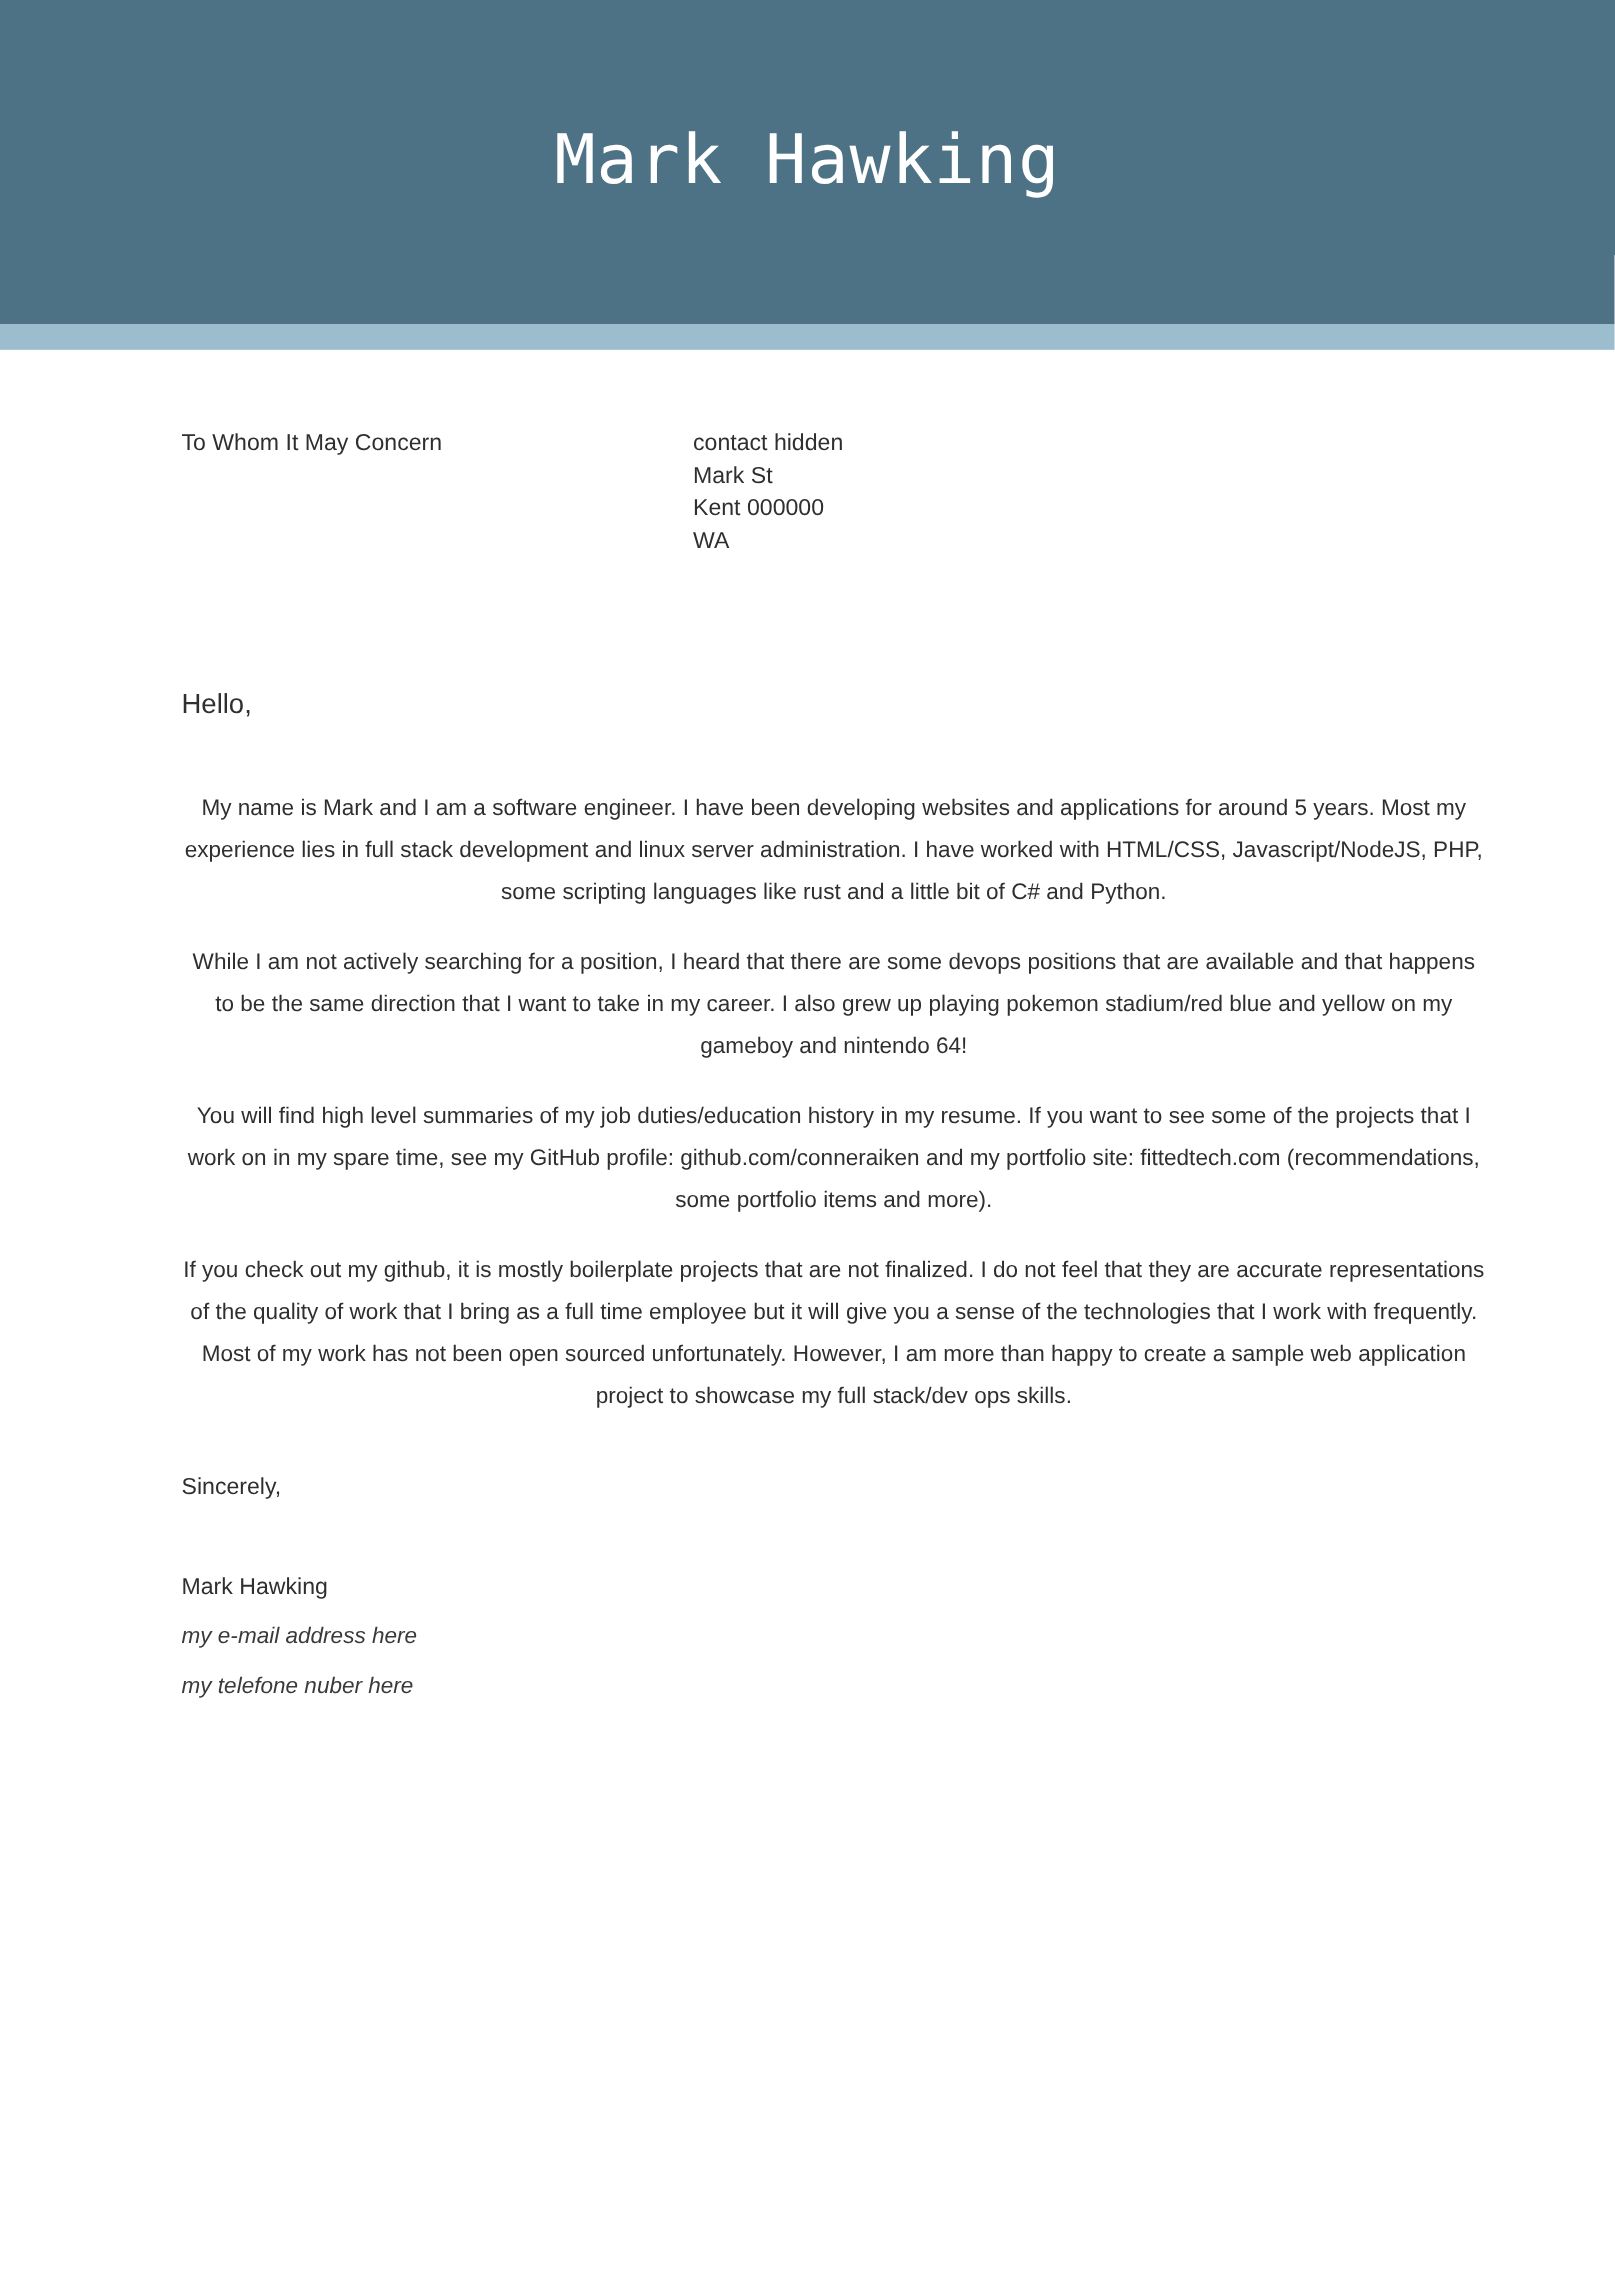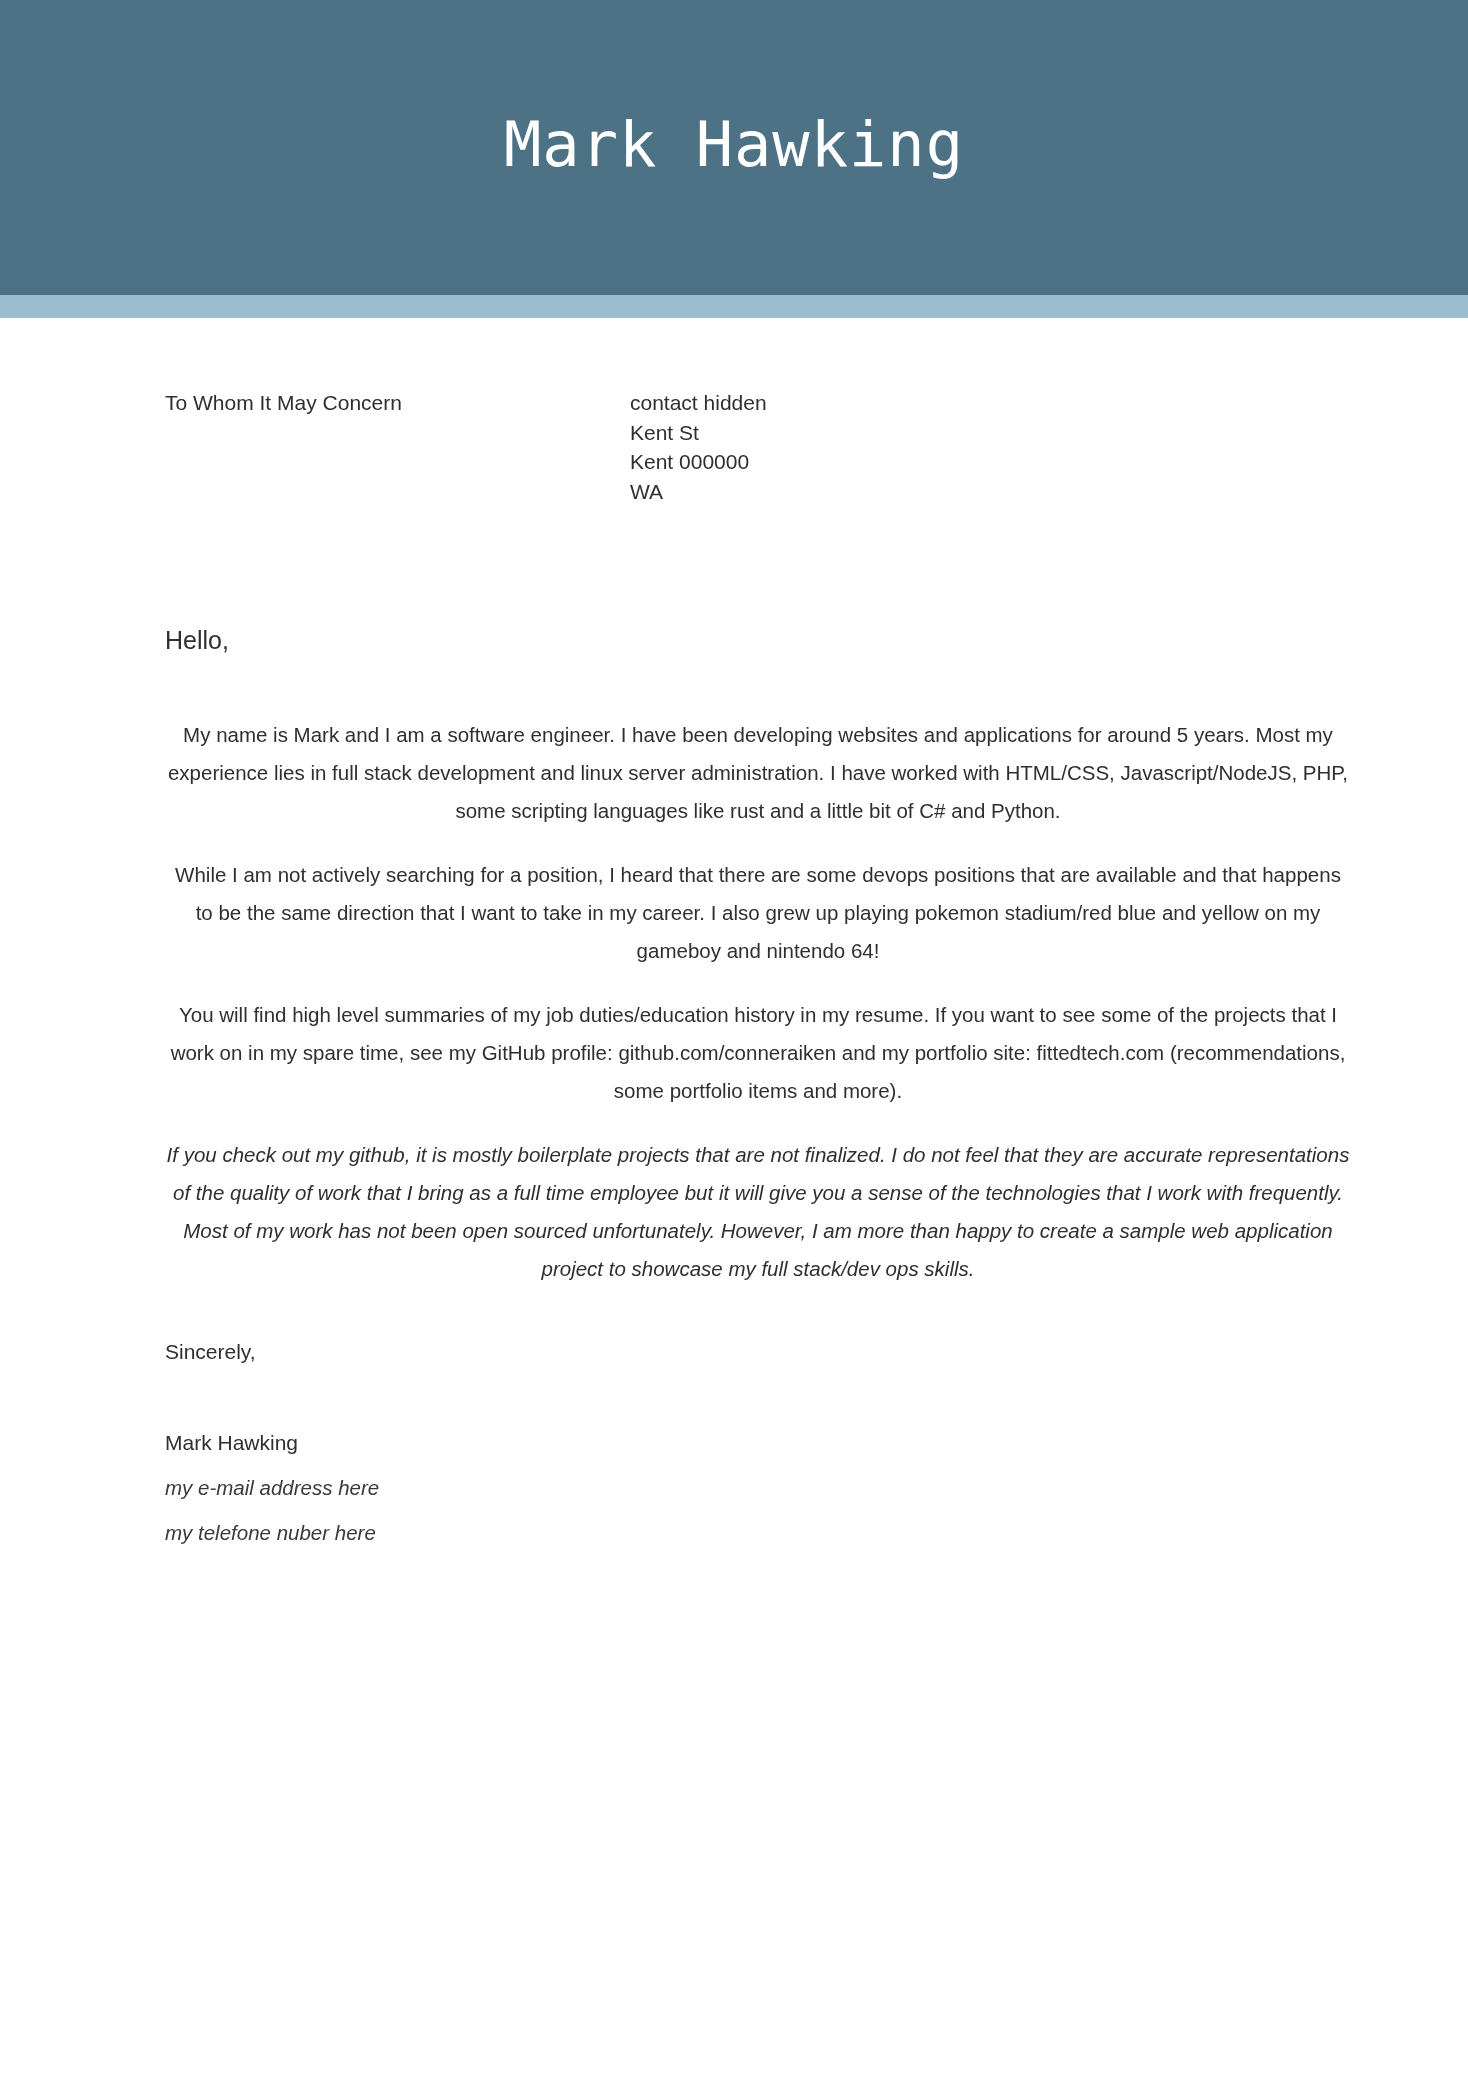--- a/index.html
+++ b/index.html
@@ -98,21 +98,20 @@
   .para {
     font-size: 20.5px;
     line-height: 38px;
     color: #2f2f2f;
     margin: 0 4px 26px 0;
     text-align: center;
   }
 
   .para:last-child {
     margin-bottom: 0;
-    font-style: italic;
   }
 
   .closing {
     margin-top: 50px;
     font-size: 21px;
     line-height: 28px;
     color: #2f2f2f;
   }
 
   .signature {
@@ -144,21 +143,21 @@
   </div>
 
   <div class="header-accent"></div>
 
   <div class="content">
 
     <div class="address-row">
       <div class="recipient">To Whom It May Concern</div>
       <div class="sender">
         <span class="sender-line">contact hidden</span>
-        <span class="sender-line">Kent St</span>
+        <span class="sender-line">Mark St</span>
         <span class="sender-line">Kent 000000</span>
         <span class="sender-line">WA</span>
       </div>
     </div>
 
     <div class="greeting">Hello,</div>
 
     <div class="paragraphs">
       <p class="para">My name is Mark and I am a software engineer. I have been developing websites and applications for around 5 years. Most my experience lies in full stack development and linux server administration. I have worked with HTML/CSS, Javascript/NodeJS, PHP, some scripting languages like rust and a little bit of C# and Python.</p>
       <p class="para">While I am not actively searching for a position, I heard that there are some devops positions that are available and that happens to be the same direction that I want to take in my career. I also grew up playing pokemon stadium/red blue and yellow on my gameboy and nintendo 64!</p>

